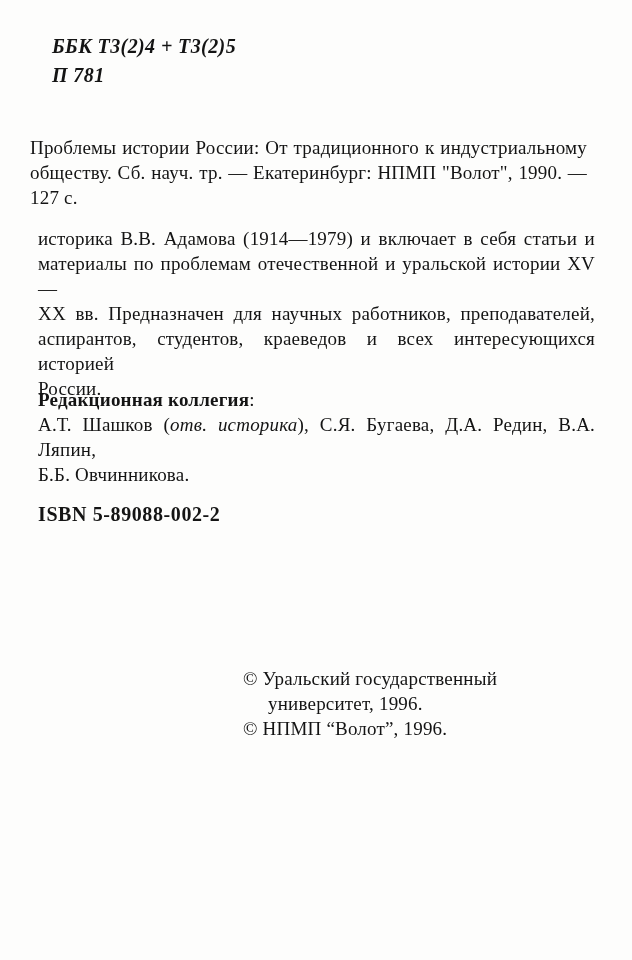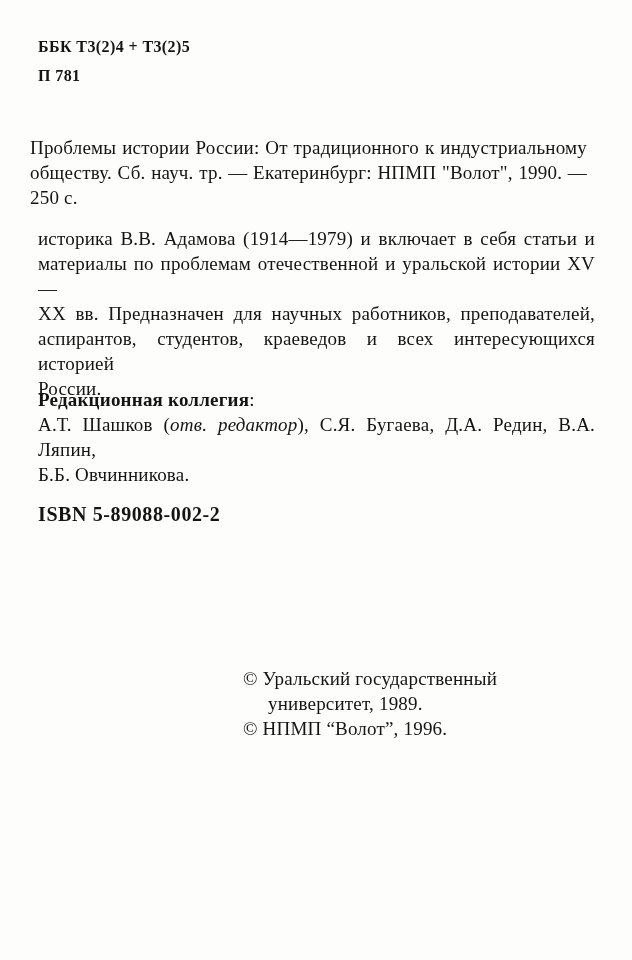--- a/index.html
+++ b/index.html
@@ -26,26 +26,27 @@
   .jl {
     text-align: justify;
     text-align-last: justify;
   }
   
   .ll {
     text-align: left;
     text-align-last: left;
   }
   .bbk {
-    left: 38px;
+    left: 52px;
     top: 32px;
-    font-size: 16px;
+    font-size: 20px;
     line-height: 29px;
     font-weight: 700;
     letter-spacing: 0.4px;
+    font-style: italic;
   }
   .biblio {
     left: 30px;
     top: 127px;
     width: 557px;
     margin-top: 8px;
   }
   .annotation {
     left: 38px;
     top: 226px;
@@ -83,38 +84,38 @@
 <div class="page">
 
   <div class="block bbk">
     <div>ББК Т3(2)4 + Т3(2)5</div>
     <div>П 781</div>
   </div>
 
   <div class="block biblio">
     <div class="jl">Проблемы истории России: От традиционного к индустриальному</div>
     <div class="jl">обществу. Сб. науч. тр. — Екатеринбург: НПМП "Волот", 1990. —</div>
-    <div class="ll">250 с.</div>
+    <div class="ll">127 с.</div>
   </div>
 
   <div class="block annotation">
     <div class="jl">историка В.В. Адамова (1914—1979) и включает в себя статьи и</div>
     <div class="jl">материалы по проблемам отечественной и уральской истории XV—</div>
     <div class="jl">XX вв. Предназначен для научных работников, преподавателей,</div>
     <div class="jl">аспирантов, студентов, краеведов и всех интересующихся историей</div>
     <div class="ll">России.</div>
   </div>
 
   <div class="block editorial">
     <div class="ll"><span class="heading-bold">Редакционная коллегия</span><span>:</span></div>
-    <div class="jl"><span>А.Т. Шашков (</span><span class="italic">отв. редактор</span><span>), С.Я. Бугаева, Д.А. Редин, В.А. Ляпин,</span></div>
+    <div class="jl"><span>А.Т. Шашков (</span><span class="italic">отв. историка</span><span>), С.Я. Бугаева, Д.А. Редин, В.А. Ляпин,</span></div>
     <div class="ll">Б.Б. Овчинникова.</div>
   </div>
 
   <div class="block isbn">ISBN 5-89088-002-2</div>
 
   <div class="block copyright">
     <div>© Уральский государственный</div>
-    <div class="indent">университет, 1989.</div>
+    <div class="indent">университет, 1996.</div>
     <div>© НПМП “Волот”, 1996.</div>
   </div>
 
 </div>
 
 </body></html>

